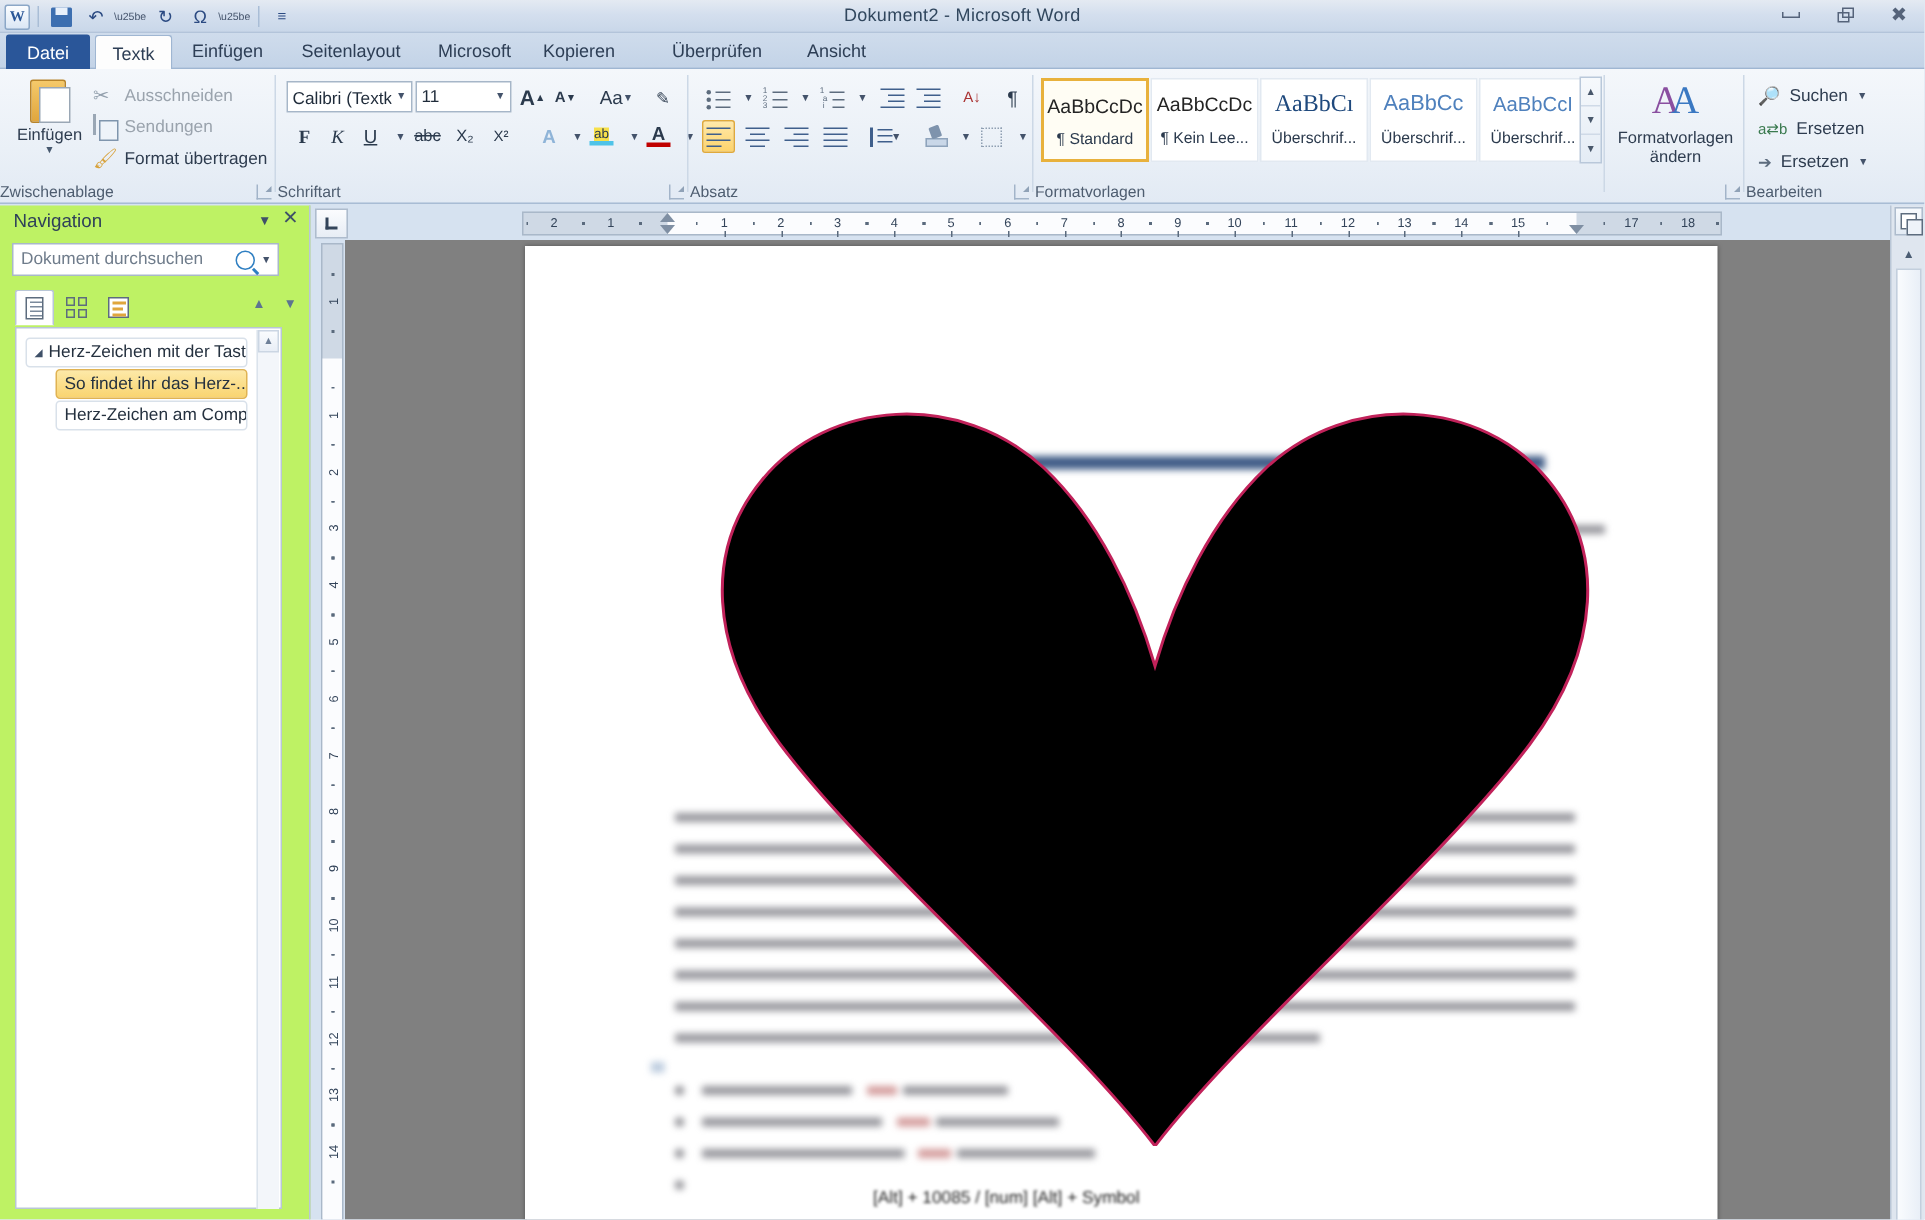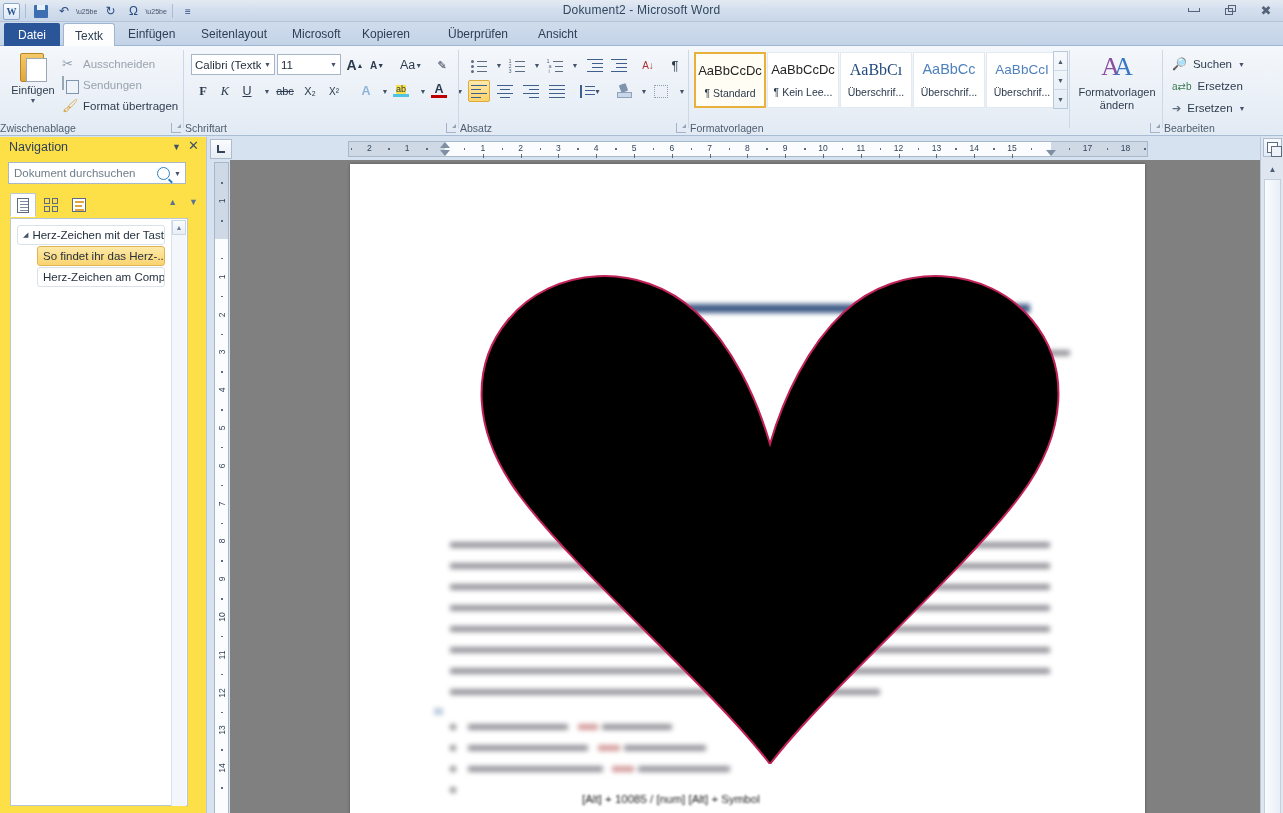--- a/index.html
+++ b/index.html
@@ -174,21 +174,21 @@
   #g-edit { left: 1164px; width: 119px; }
   .bigA { position:absolute; left:50%; transform:translateX(-50%); top:6px; font-size:26px; font-family:"Liberation Serif",serif; }
   .edit-item {
     position: absolute; left: 8px; display: flex; align-items: center; gap: 6px;
     font-size: 11.5px; color: #2e3c4f; height: 20px;
   }
 
   
   #navpane {
     position: absolute; left: 0; top: 137px; width: 207px; height: 676px;
-    background: #fde047; border-right: 1px solid #b9c6d6;
+    background: #bef264; border-right: 1px solid #b9c6d6;
   }
   #nav-header { position: absolute; left: 0; top: 0; width: 207px; height: 22px; }
   #nav-title { position: absolute; left: 9px; top: 3px; font-size: 12.5px; color: #2f4159; }
   #nav-dd { position: absolute; right: 26px; top: 5px; font-size: 9px; color: #3f5068; }
   #nav-close { position: absolute; right: 8px; top: 1px; font-size: 13px; color: #3f5068; font-family:"DejaVu Sans",sans-serif;}
   #nav-search {
     position: absolute; left: 8px; top: 25px; width: 178px; height: 22px;
     background: #fff; border: 1px solid #a9b8c9; display: flex; align-items: center;
   }
   #nav-search .ph { flex: 1; font-size: 11.5px; color: #6f7c8b; padding-left: 5px; }

